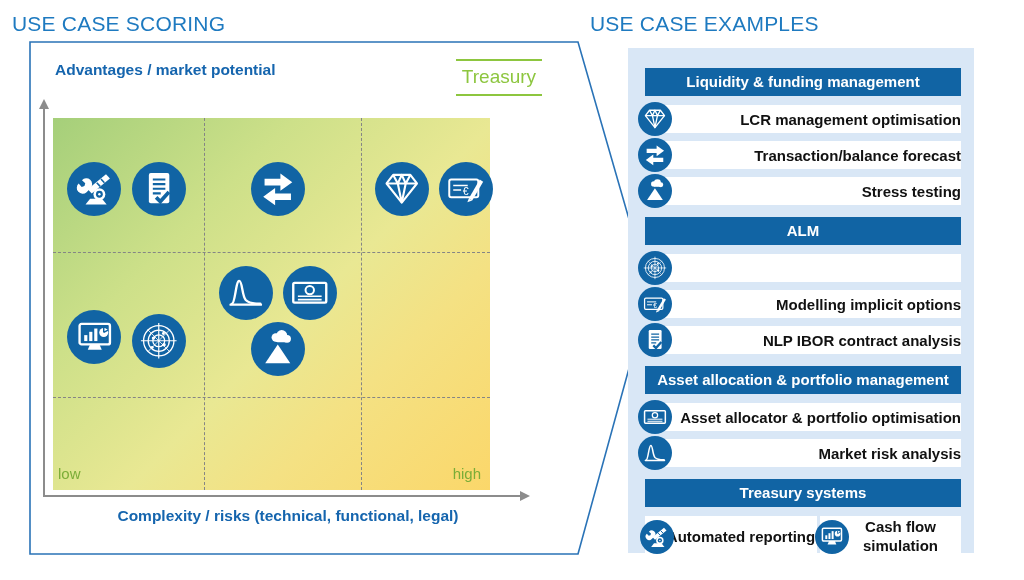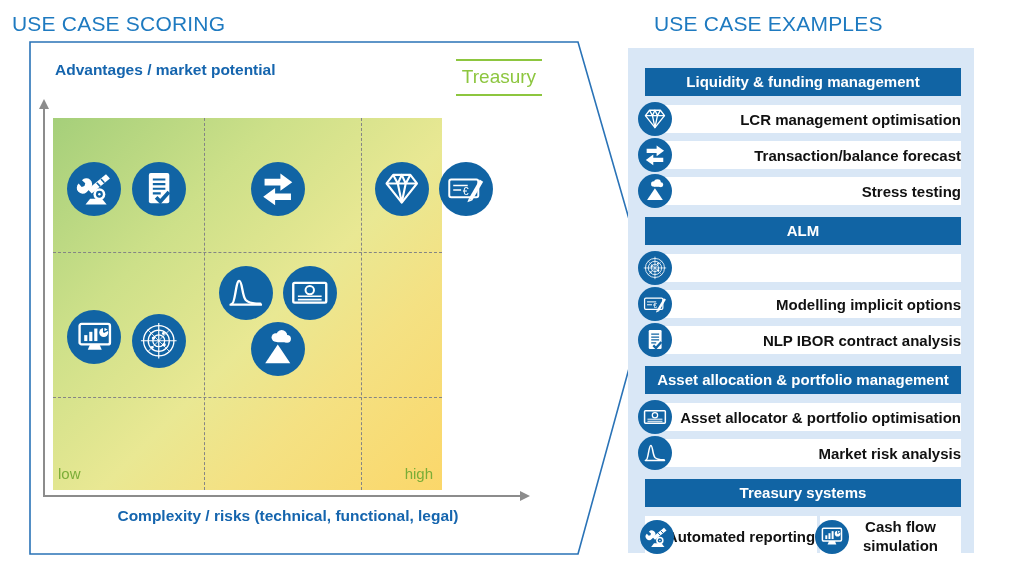--- a/index.html
+++ b/index.html
@@ -1,30 +1,30 @@
 <!DOCTYPE html>
 <html><head>
 <meta charset="utf-8">
 <style>
   html,body{margin:0;padding:0;background:#fff;}
   .stage{position:relative;width:1024px;height:580px;overflow:hidden;
          font-family:"Liberation Sans",sans-serif;background:#fff;}
 
   .big-title{position:absolute;font-size:21px;font-weight:400;color:#1e7ac0;letter-spacing:.2px;white-space:nowrap;text-align:right;}
   #left-title{left:12px;top:12px;}
-  #right-title{left:654px;top:12px;}
+  #right-title{left:590px;top:12px;}
 
   #panel-outline{position:absolute;left:0;top:0;z-index:1;}
 
   #advantages-label{position:absolute;left:55px;top:61px;font-size:15.5px;font-weight:bold;color:#1565ae;z-index:3;}
   #treasury-badge{position:absolute;left:456px;top:59px;width:86px;text-align:center;
      color:#8dc63f;font-size:19px;border-top:2px solid #8dc63f;border-bottom:2px solid #8dc63f;
      padding:5px 0 6px 0;z-index:3;}
 
-  #chart{position:absolute;left:53px;top:118px;width:389px;height:372px;z-index:2;
+  #chart{position:absolute;left:53px;top:118px;width:437px;height:372px;z-index:2;
      background:linear-gradient(135deg,#a5cf7a 0%,#cde089 30%,#e9e893 55%,#f4e183 72%,#fbd76a 100%);}
   .gridline{position:absolute;z-index:1;}
   .gridline.v{top:0;height:100%;width:0;border-left:1.6px dashed #858585;}
   .gridline.h{left:0;width:100%;height:0;border-top:1.6px dashed #858585;}
   .axis-extreme{position:absolute;bottom:8px;font-size:15px;color:#7bad37;z-index:2;}
   #low-label{left:5px;} #high-label{right:9px;margin-top:18px;}
 
   .axis{position:absolute;background:#8c8c8c;z-index:2;}
   #y-axis{left:43px;top:108px;width:2px;height:389px;}
   #x-axis{left:43px;top:495px;width:479px;height:2px;}

